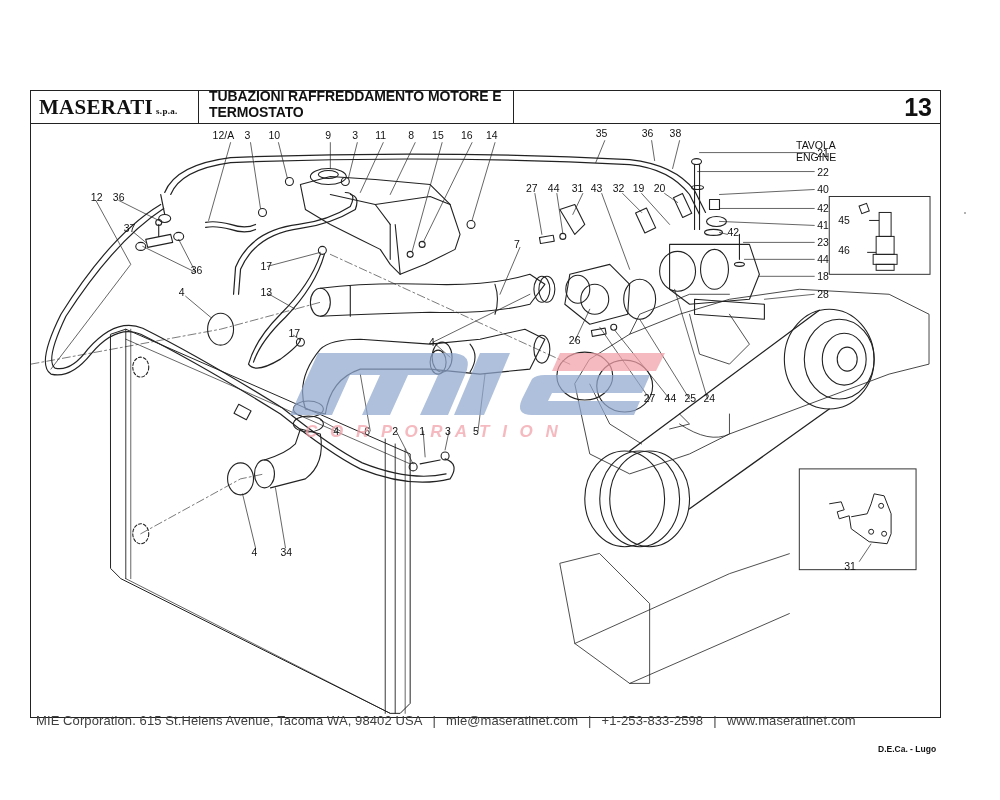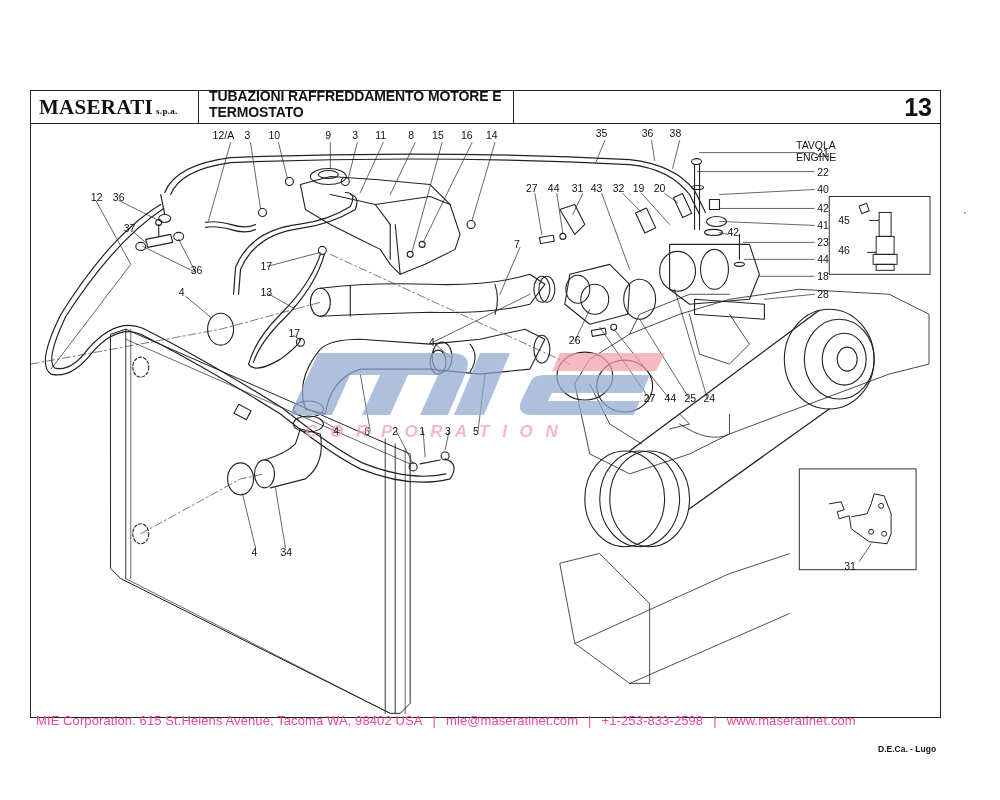--- a/index.html
+++ b/index.html
@@ -11,21 +11,21 @@
   .brand .name { position: absolute; left: 8px; top: 4px; font-family: "Liberation Serif", serif; font-weight: bold; font-size: 21px; letter-spacing: 0.3px; }
   .brand .spa { font-family: "Liberation Serif", serif; font-weight: bold; font-size: 9px; margin-left: 3px; }
   .title-it { left: 168px; width: 315px; }
   .title-en { left: 483px; width: 277px; }
   .htitle { position: absolute; left: 10px; bottom: 3px; font-size: 14px; font-weight: bold; letter-spacing: -0.1px; }
   .tav { left: 760px; width: 151px; border-right: none; }
   .tav .lbl { position: absolute; left: 5px; top: 20px; font-size: 10.5px; line-height: 12px; margin-top: 28px; }
   .tav .num { position: absolute; right: 10px; top: 2px; font-size: 25px; font-weight: bold; }
   .drawing { position: absolute; left: 0; top: 33px; width: 100%; height: 593px; }
   .callout { font-family: "Liberation Sans", sans-serif; font-size: 10.5px; fill: #111; }
-  .footer { position: absolute; left: 36px; top: 713px; font-size: 13px; color: #ec4899; white-space: nowrap; letter-spacing: 0.1px; }
+  .footer { position: absolute; left: 36px; top: 713px; font-size: 13px; color: #404040; white-space: nowrap; letter-spacing: 0.1px; }
   .footer .sep { margin: 0 10px; }
   .deca { position: absolute; left: 878px; top: 720px; font-size: 8.5px; color: #111; font-weight: bold; margin-top: 24px; }
   .wm { position: absolute; pointer-events: none; }
   .dot { position: absolute; width: 2px; height: 2px; background: #999; border-radius: 1px; }
 </style>
 </head>
 <body>
 
 <div class="sheet">
   <div class="hdr">

